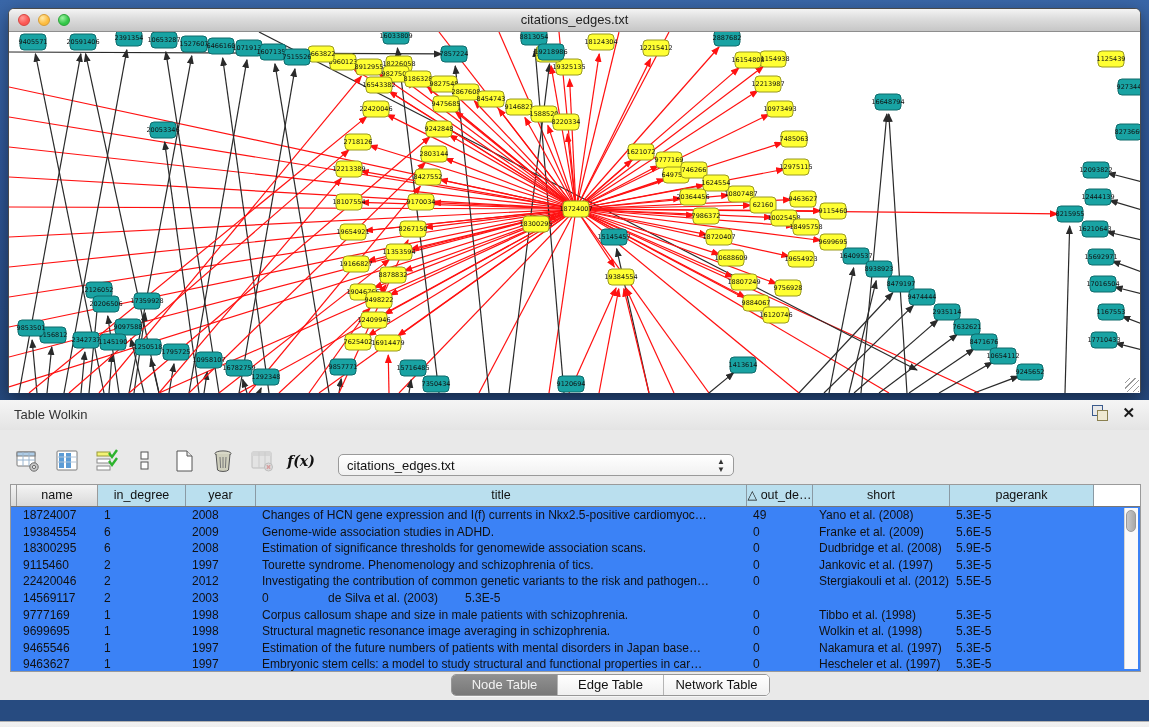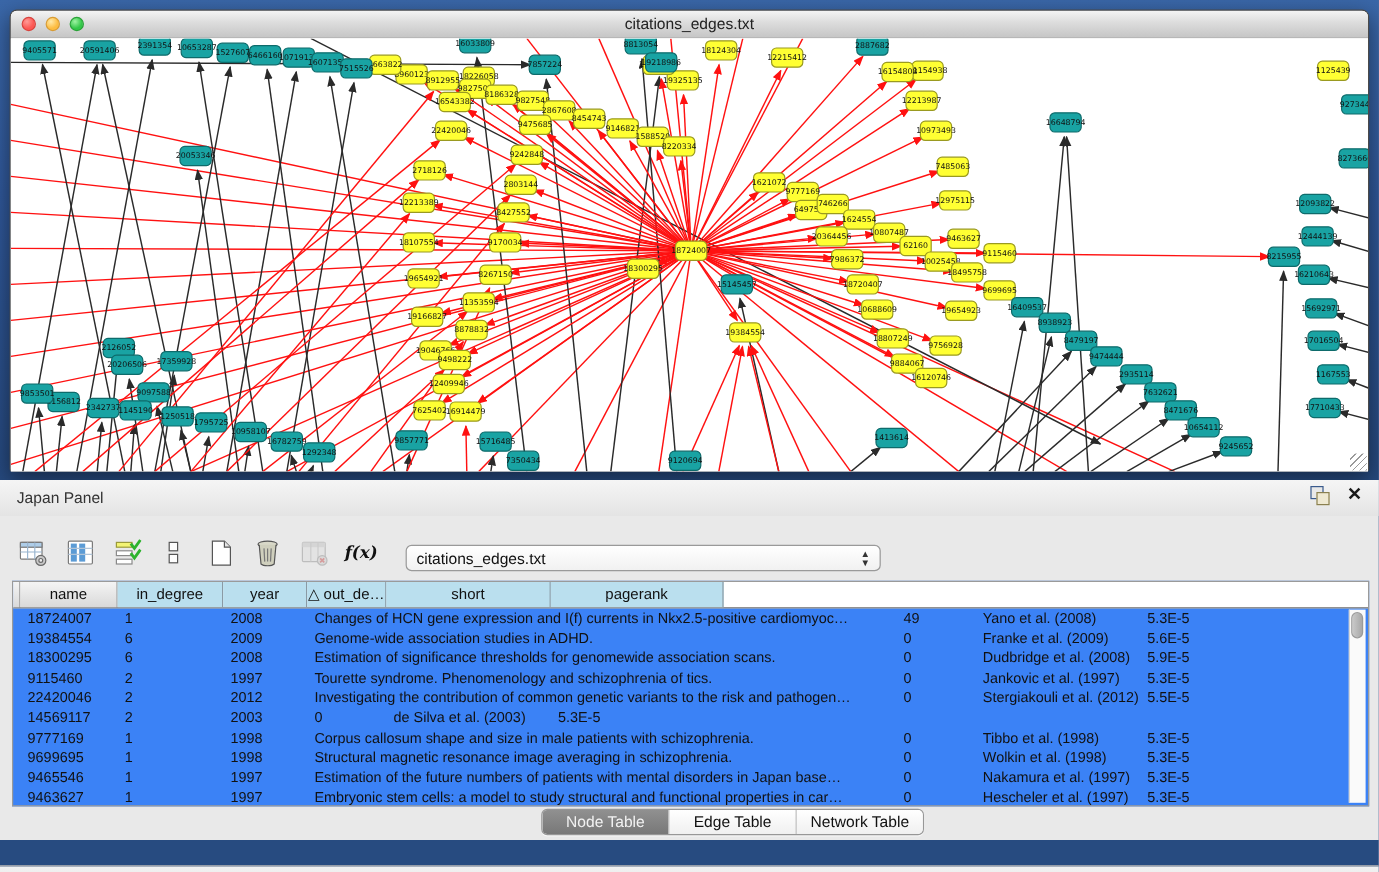--- a/index.html
+++ b/index.html
@@ -508,21 +508,21 @@
             <text x="1120" y="102" text-anchor="middle" font-size="6.5" font-family="DejaVu Sans, sans-serif" fill="#111">8273660</text>
           </g>
       </svg>
       <div class="grip"></div>
     </div>
   </div>
 </div>
 
 <div class="table-panel">
   <div class="panel-header">
-    <span class="panel-title">Japan Panel</span>
+    <span class="panel-title">Table Wolkin</span>
     <span class="panel-hicons">
       <span class="float-ic">
           <span class="sq1"></span>
           <span class="sq2"></span>
         </span>
       <span class="close-x">✕</span>
     </span>
   </div>
 
   <div class="toolbar">
@@ -593,20 +593,21 @@
       <span class="arrows">▲<br>▼</span>
     </div>
   </div>
 
   <div class="tablewrap">
     <div class="thead" id="thead">
         <div class="th c0 strip"></div>
         <div class="th c1 gray">name</div>
         <div class="th c2">in_degree</div>
         <div class="th c3">year</div>
+        <div class="th c4">title</div>
         <div class="th c5">△ out_de…</div>
         <div class="th c6">short</div>
         <div class="th c7">pagerank</div>
       </div>
     <div id="tbody">
         <div class="trow">
           <div class="td c0"></div>
           <div class="td c1">18724007</div>
           <div class="td c2">1</div>
           <div class="td c3">2008</div>

